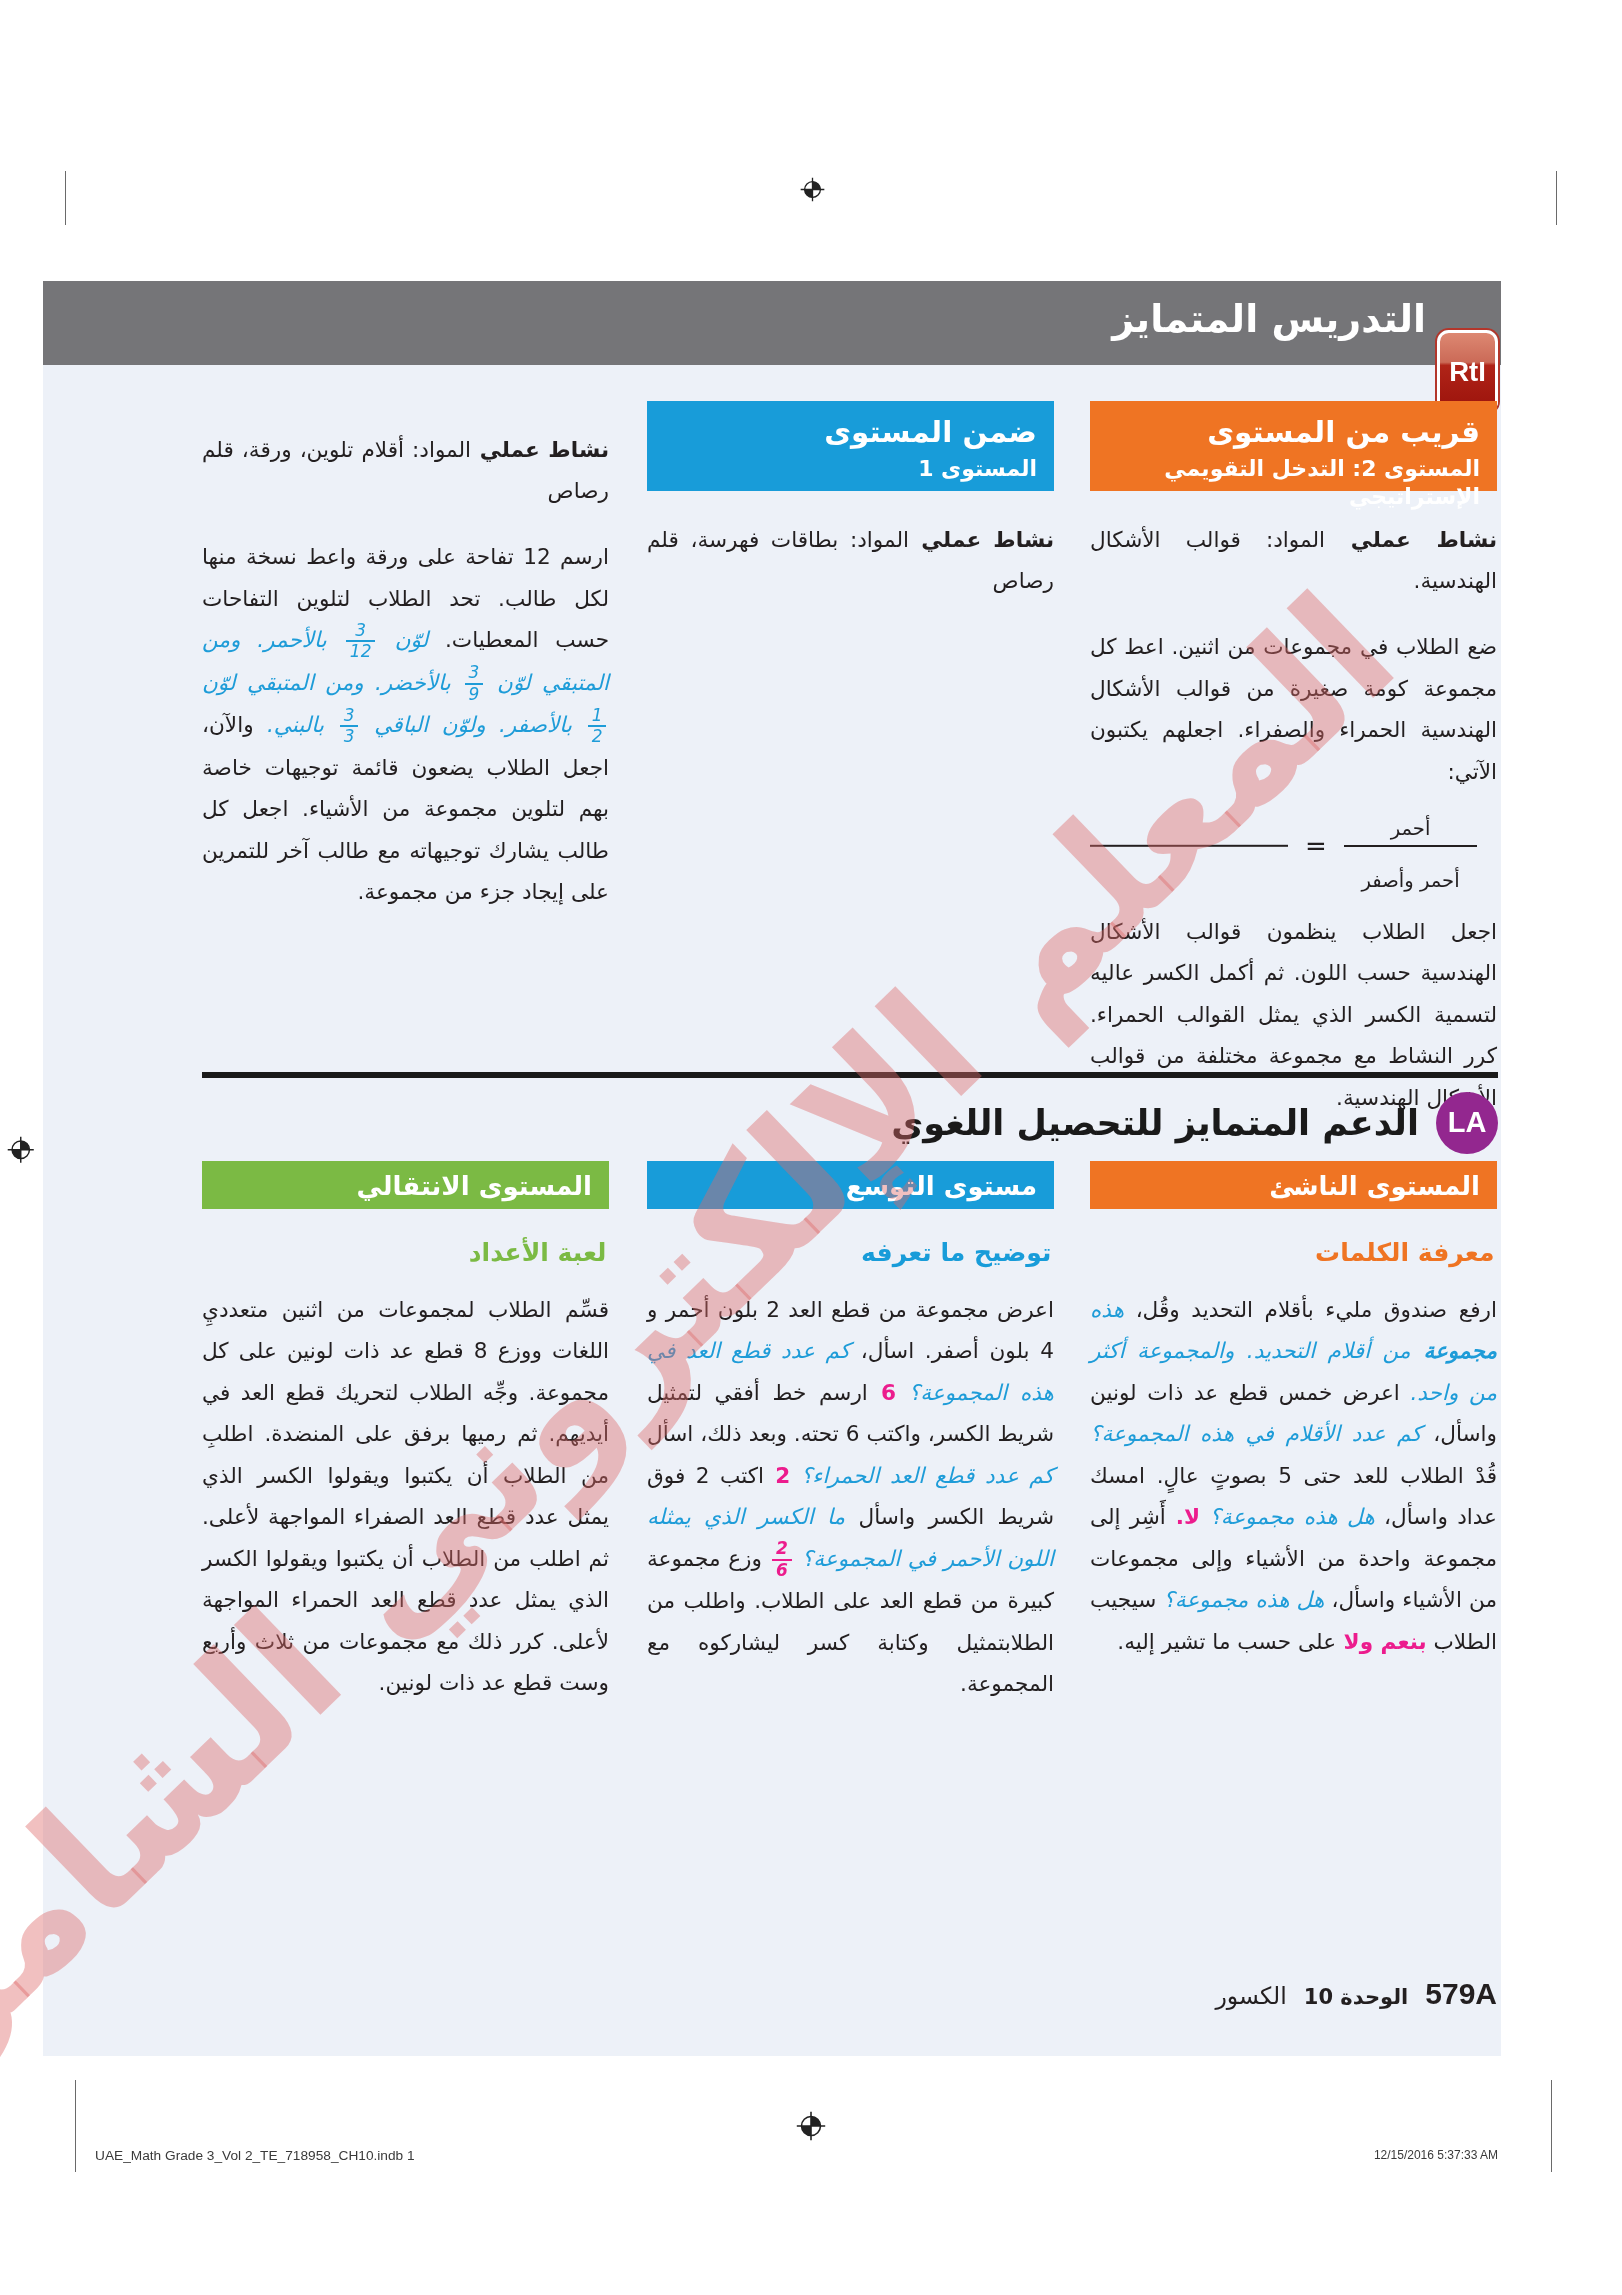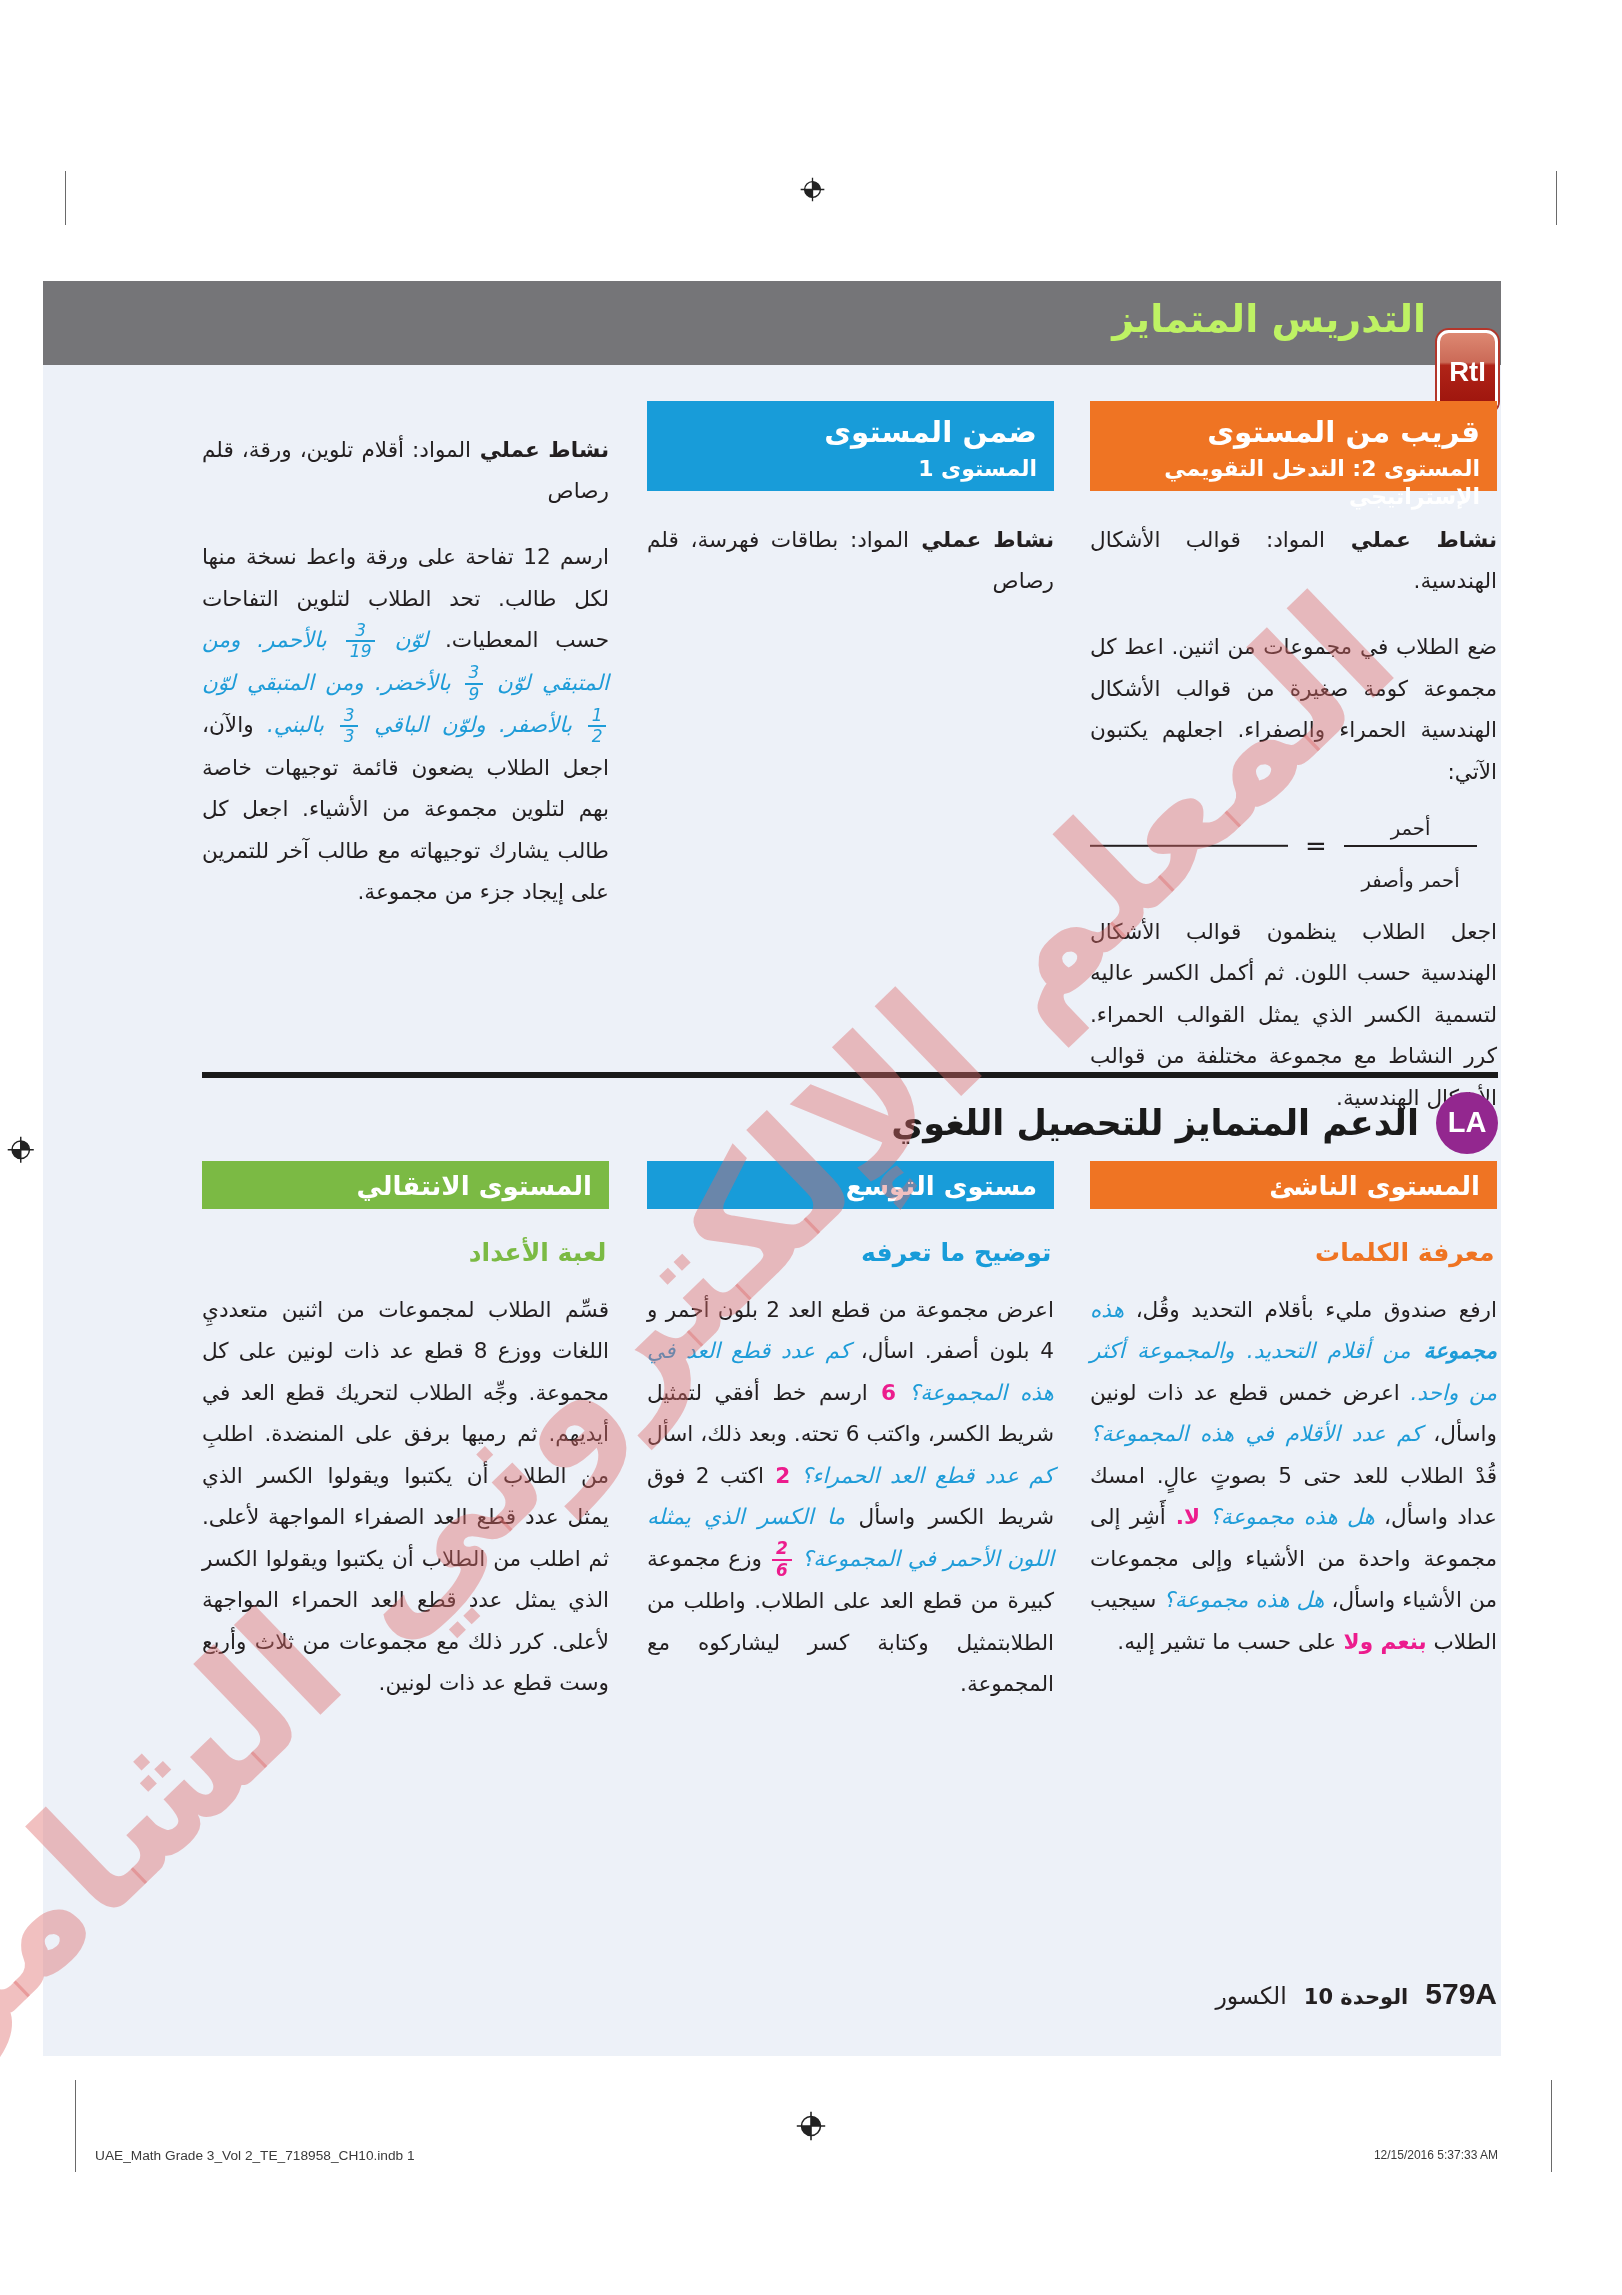--- a/index.html
+++ b/index.html
@@ -3,21 +3,21 @@
 <meta charset="utf-8">
 <style>
   html,body{margin:0;padding:0;}
   body{background:#ffffff;font-family:"DejaVu Sans",sans-serif;color:#231f20;}
   .sheet{position:relative;width:1623px;height:2295px;background:#ffffff;overflow:hidden;}
 
   .content-bg{position:absolute;left:43px;top:281px;width:1458px;height:1775px;background:#edf1f8;}
 
   
   .graybar{position:absolute;left:43px;top:281px;width:1458px;height:84px;background:#757578;}
-  .graybar .title{position:absolute;right:75px;top:15.7px;font-size:38px;font-weight:bold;color:#bef264;direction:rtl;white-space:nowrap;}
+  .graybar .title{position:absolute;right:75px;top:15.7px;font-size:38px;font-weight:bold;color:#ffffff;direction:rtl;white-space:nowrap;}
   .rti-badge{position:absolute;right:3px;top:49px;width:55px;height:77px;border-radius:11.8px;
     background:linear-gradient(#dd8872 0%,#cb6a57 38%,#b02418 42%,#9c130c 100%);
     border:3.3px solid #ffffff;box-shadow:0 0 0 2px #b3362b;
     display:flex;align-items:center;justify-content:center;}
   .rti-badge span{color:#fff;font-weight:bold;font-size:27.5px;font-family:"Liberation Sans",sans-serif;}
 
   
   .col{position:absolute;width:407px;direction:rtl;}
   .col-right{left:1090px;}
   .col-mid{left:647px;}
@@ -158,21 +158,21 @@
       <div class="l1">ضمن المستوى</div>
       <div class="l2">المستوى 1</div>
     </div>
     <div class="materials"><span class="bold">نشاط عملي </span><span>المواد: بطاقات فهرسة، قلم رصاص</span></div>
   </div>
 
   <div class="col col-left row1">
     <div class="materials"><span class="bold">نشاط عملي </span><span>المواد: أقلام تلوين، ورقة، قلم رصاص</span></div>
     <div class="bodytext"><span>ارسم 12 تفاحة على ورقة واعط نسخة منها لكل طالب. تحد الطلاب لتلوين التفاحات حسب المعطيات. </span><span class="blue">لوّن </span><span class="frac blue">
           <span class="num">3</span>
-          <span class="den">19</span>
+          <span class="den">12</span>
         </span><span class="blue"> بالأحمر. ومن المتبقي لوّن </span><span class="frac blue">
           <span class="num">3</span>
           <span class="den">9</span>
         </span><span class="blue"> بالأخضر. ومن المتبقي لوّن </span><span class="frac blue">
           <span class="num">1</span>
           <span class="den">2</span>
         </span><span class="blue"> بالأصفر. ولوّن الباقي </span><span class="frac blue">
           <span class="num">3</span>
           <span class="den">3</span>
         </span><span class="blue"> بالبني. </span><span>والآن، اجعل الطلاب يضعون قائمة توجيهات خاصة بهم لتلوين مجموعة من الأشياء. اجعل كل طالب يشارك توجيهاته مع طالب آخر للتمرين على إيجاد جزء من مجموعة.</span></div>

